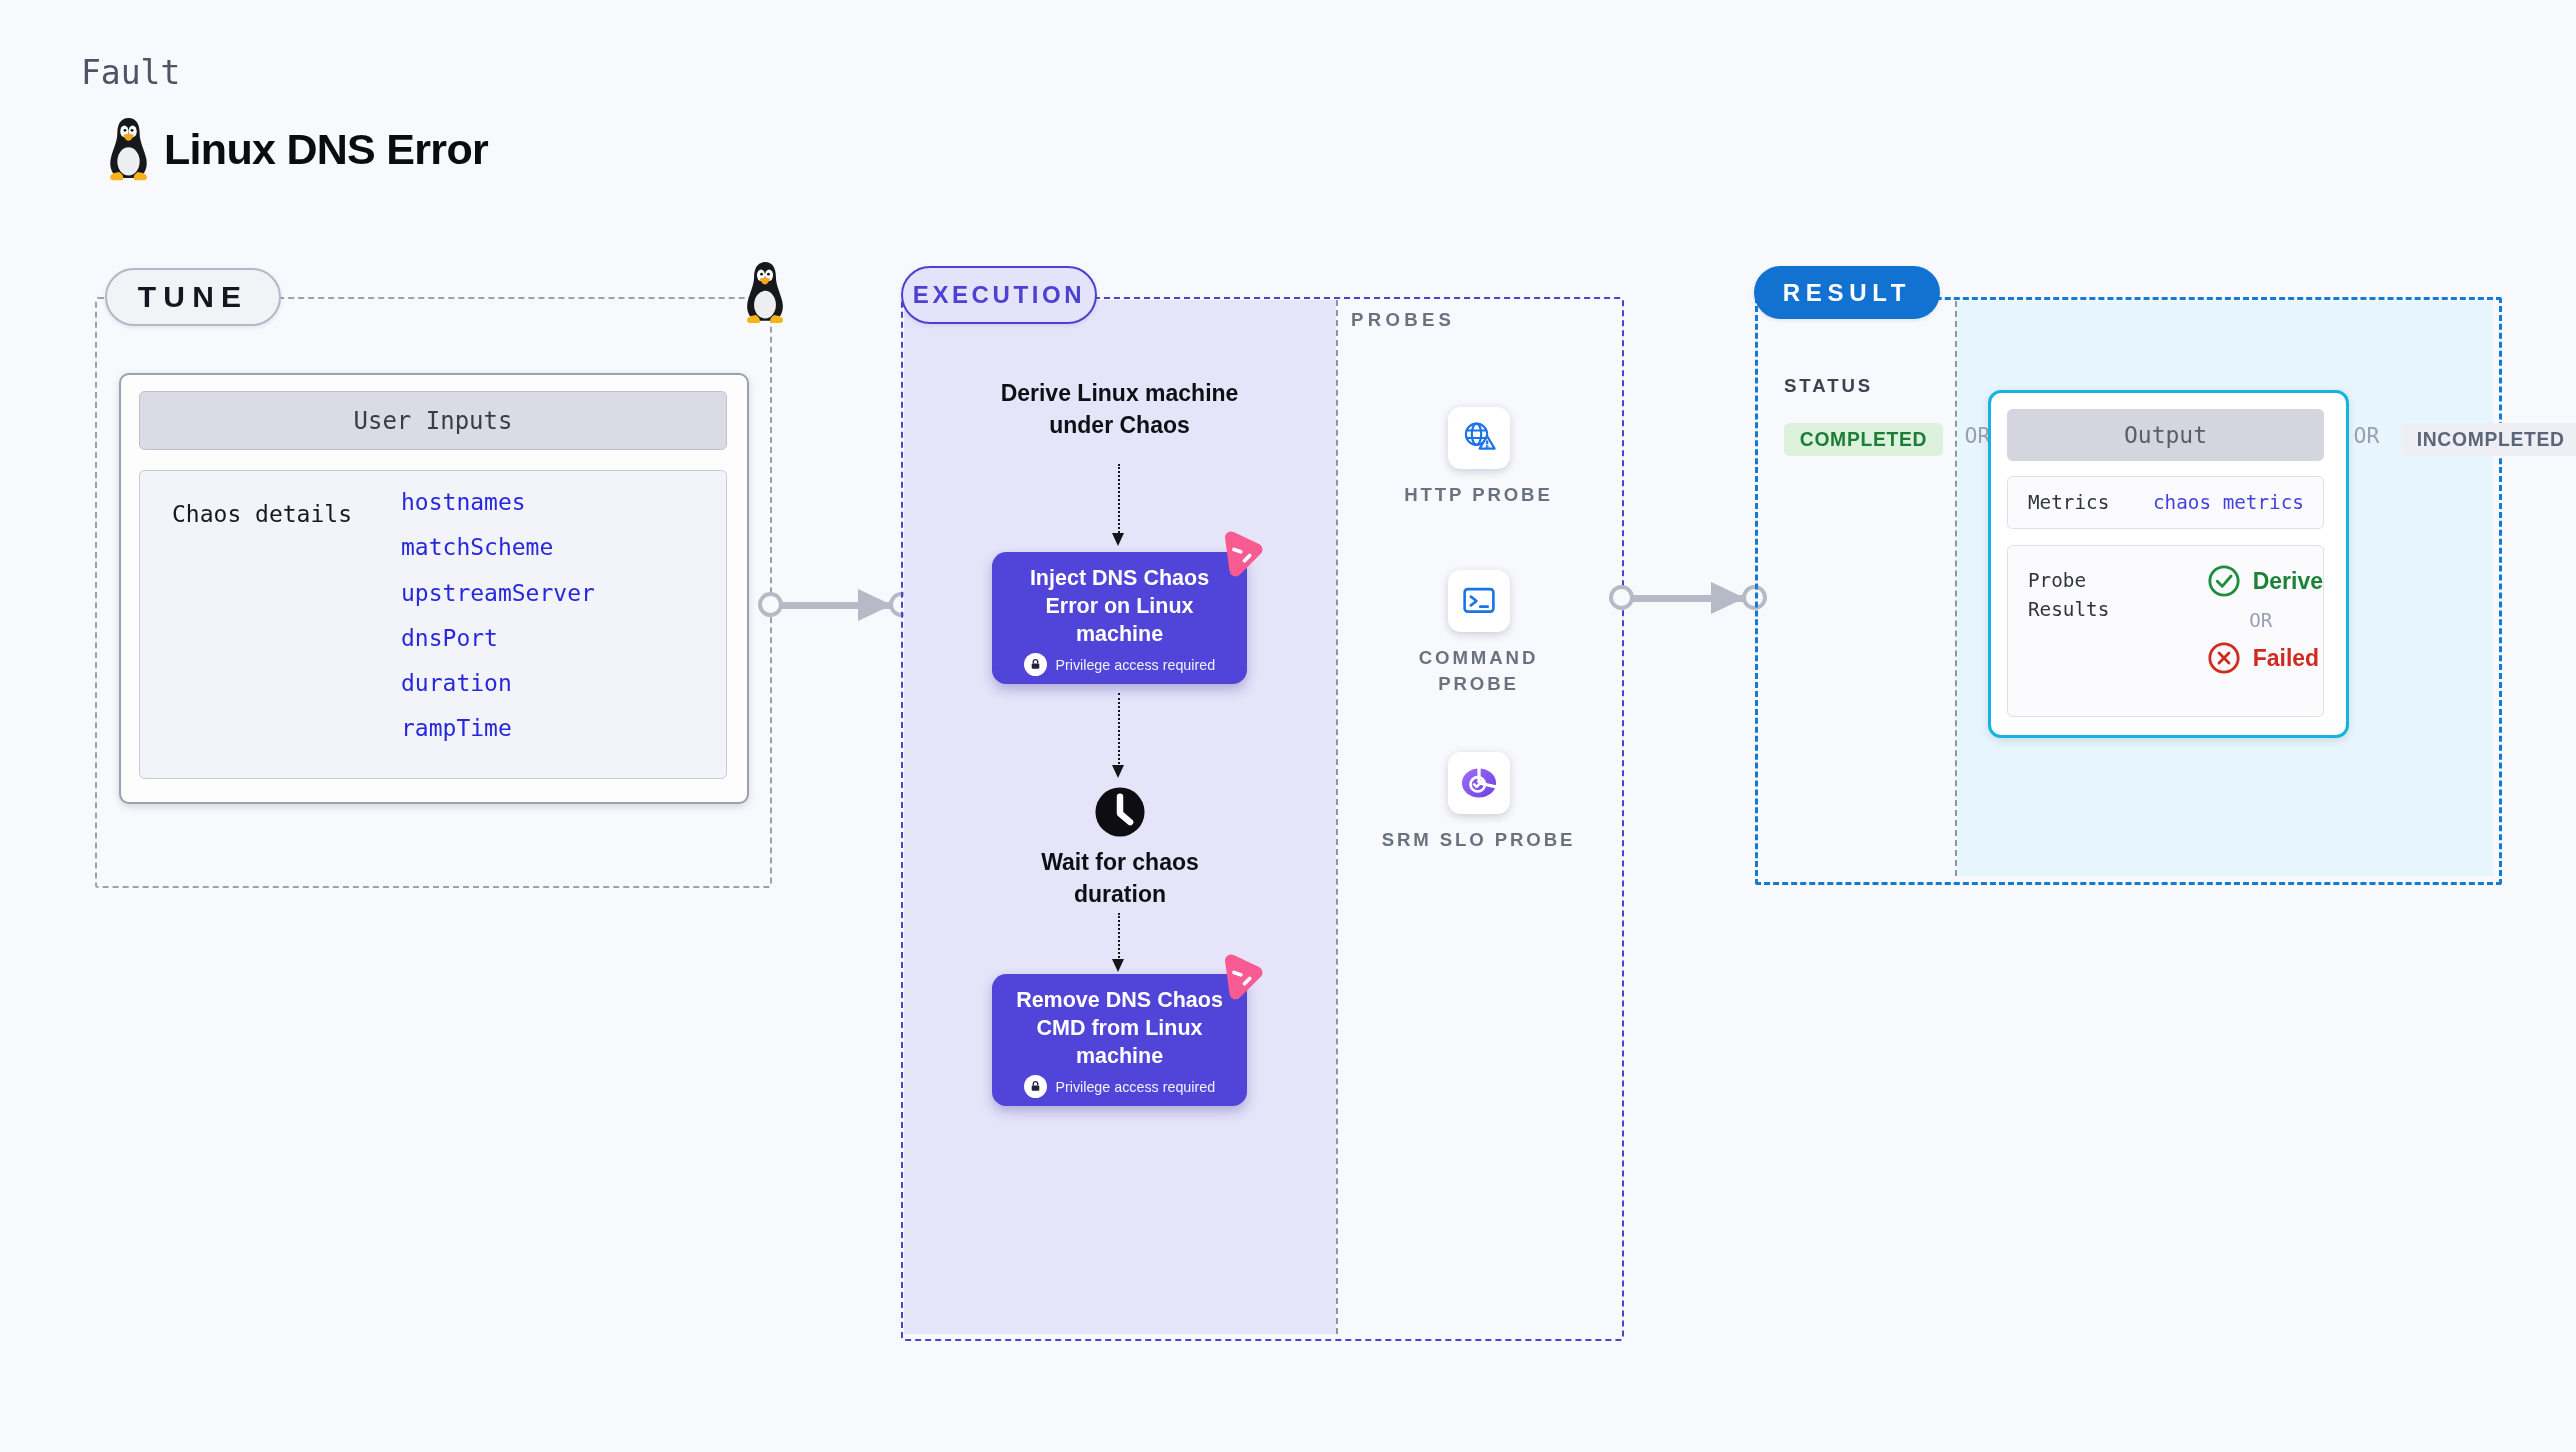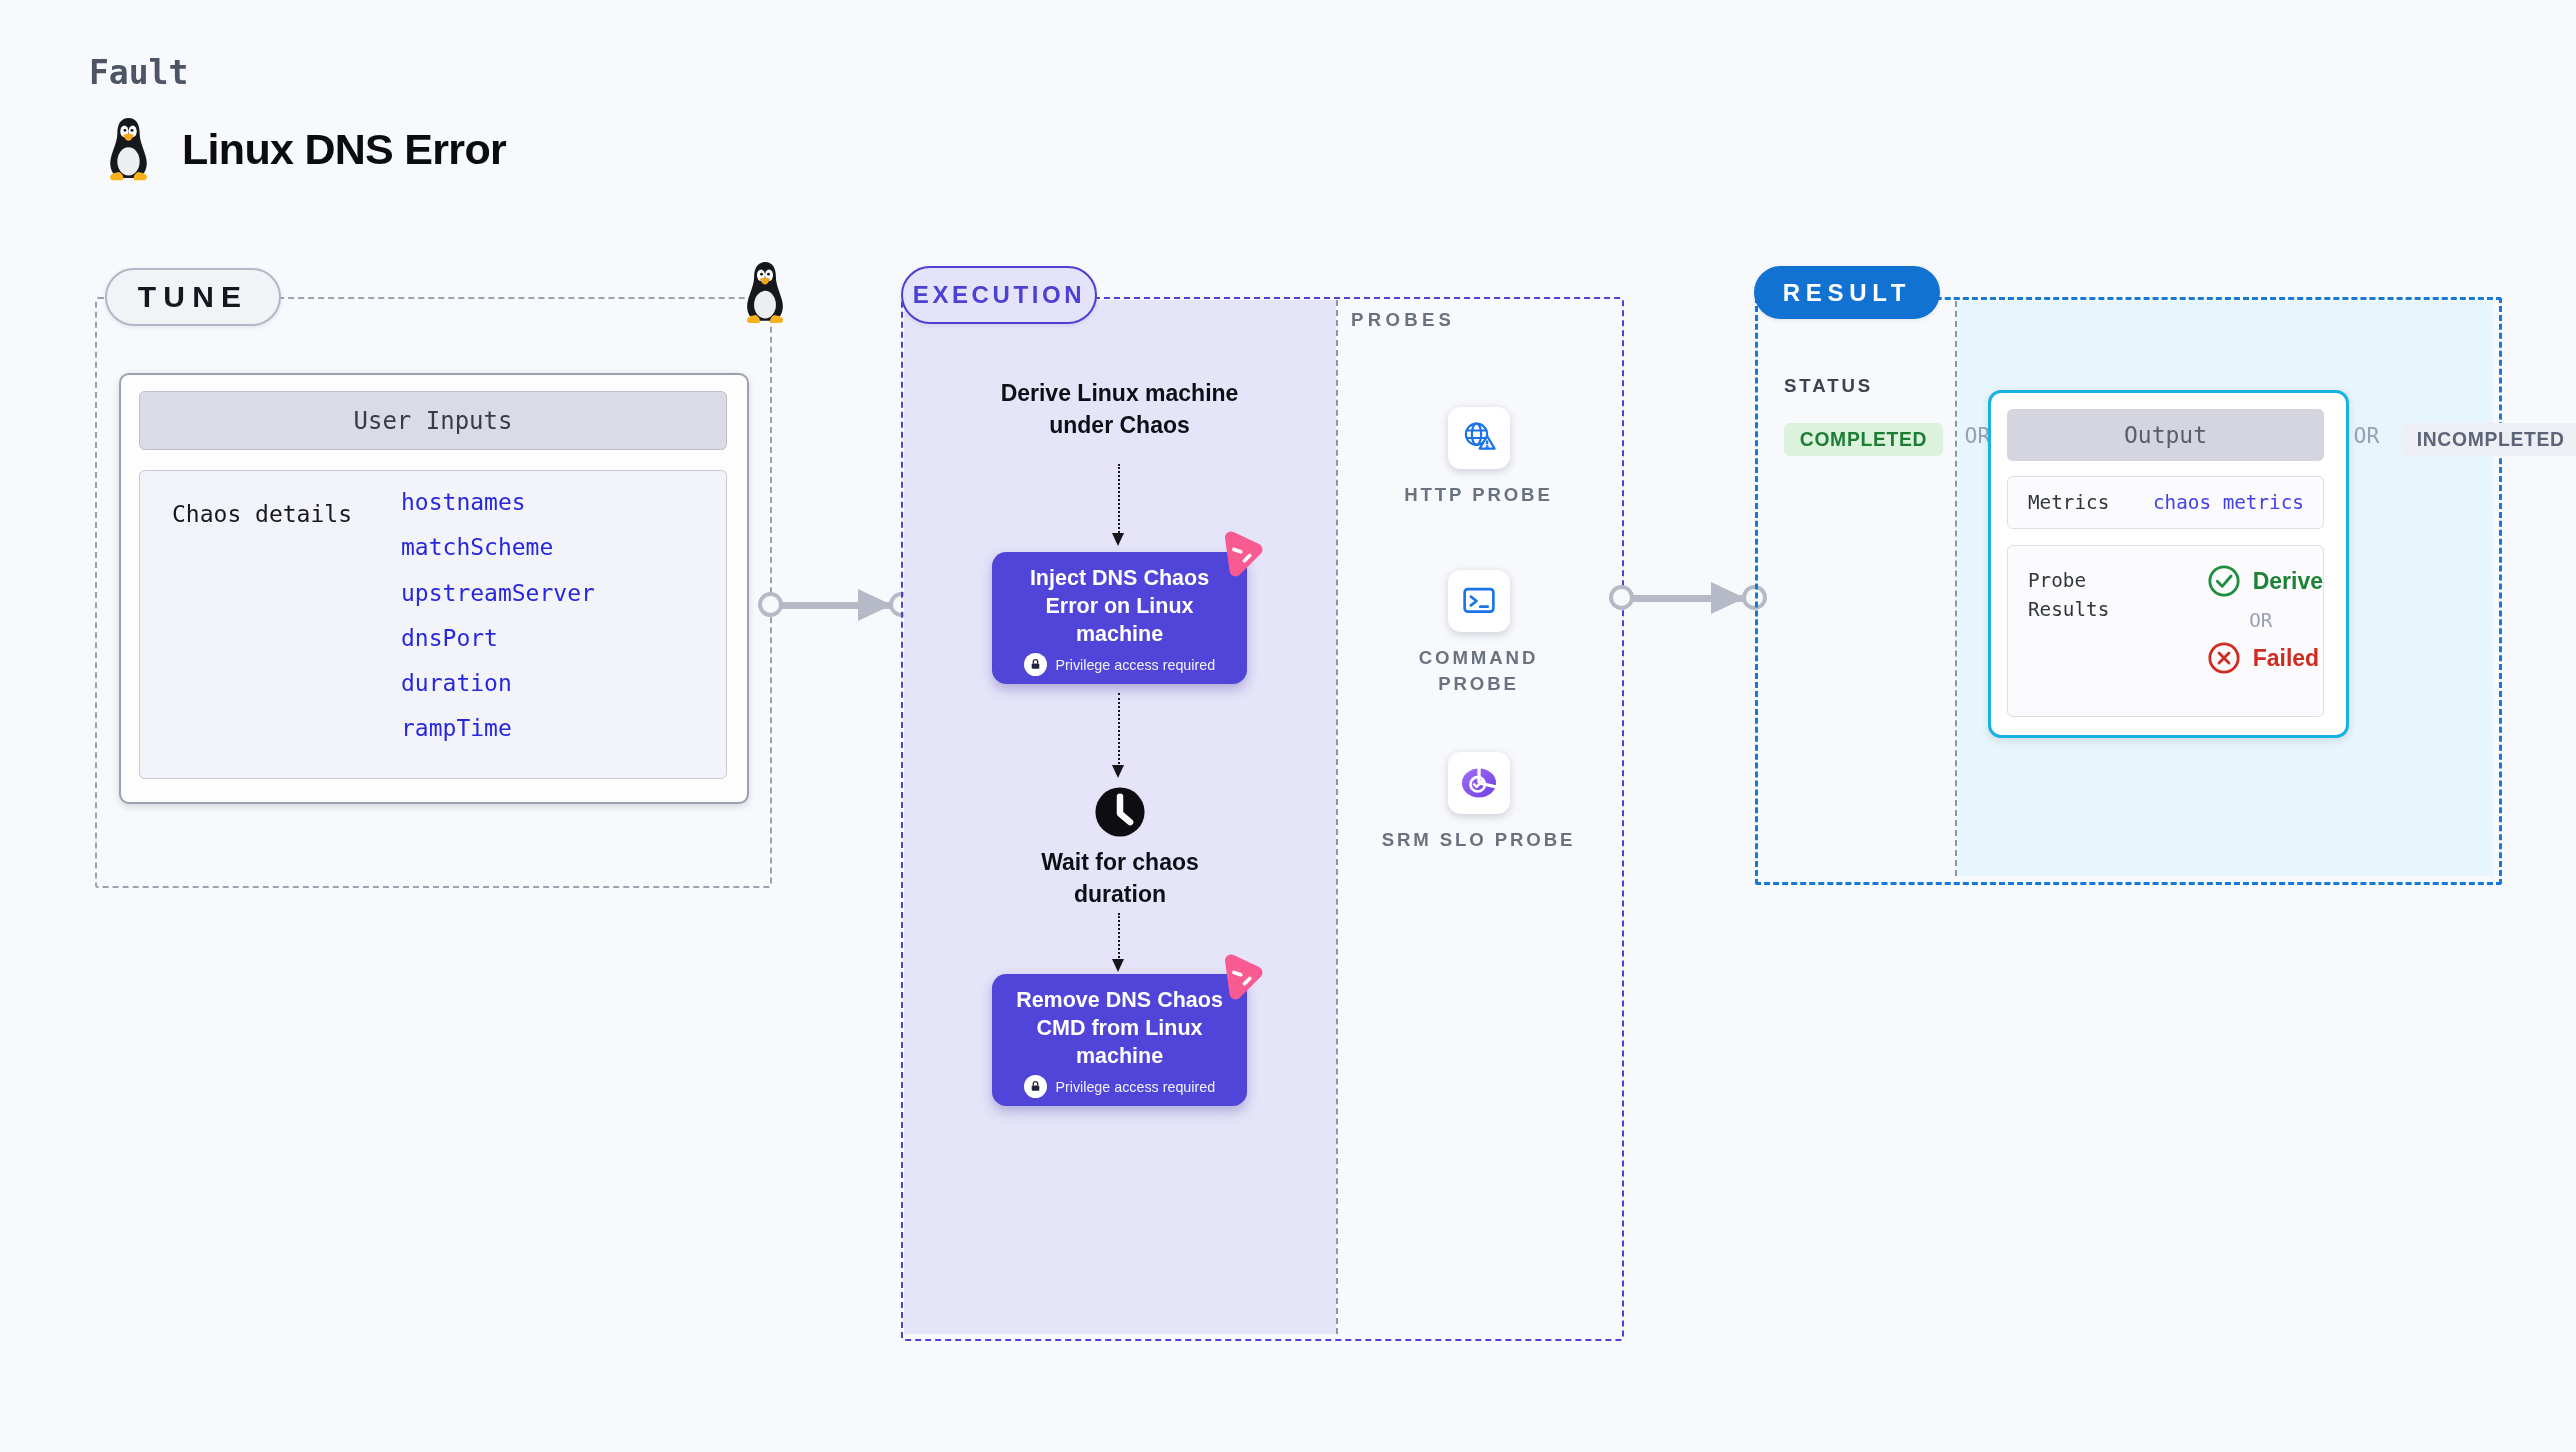--- a/index.html
+++ b/index.html
@@ -7,22 +7,22 @@
     width:2576px;height:1452px;
     background:#f8f9fc;
     font-family:"Liberation Sans",sans-serif;
     position:relative;overflow:hidden;
     color:#15161c;
   }
   .abs{position:absolute;}
   .mono{font-family:"DejaVu Sans Mono","Liberation Mono",monospace;}
 
   
-  #fault-label{left:89px;top:53px;font-size:33px;color:#4d5464;font-weight:bold;}
-  #title-row{left:105px;top:115px;display:flex;align-items:center;gap:30px;}
+  #fault-label{left:81px;top:53px;font-size:33px;color:#4d5464;}
+  #title-row{left:105px;top:115px;display:flex;align-items:center;gap:12px;}
   #page-title{font-size:43px;font-weight:bold;color:#0b0c10;letter-spacing:-0.7px;}
 
   
   .sec-box{border-radius:2.9px;}
   #tune-box{left:95px;top:297px;width:673px;height:587px;border:2.9px dashed #9ba1ad;}
   #exec-box{left:901px;top:297px;width:719px;height:1040px;border:2.9px dashed #4c41d3;}
   #exec-fill{left:904px;top:300px;width:432px;height:1034px;background:#e5e4f9;}
   #probes-sep{left:1336px;top:300px;height:1034px;border-left:2.1px dashed #8f96a3;}
   #result-box{left:1755px;top:297px;width:741px;height:582px;border:3.6px dashed #157ad6;}
   #result-fill{left:1956px;top:301px;width:537px;height:575px;background:#e7f5fc;}

